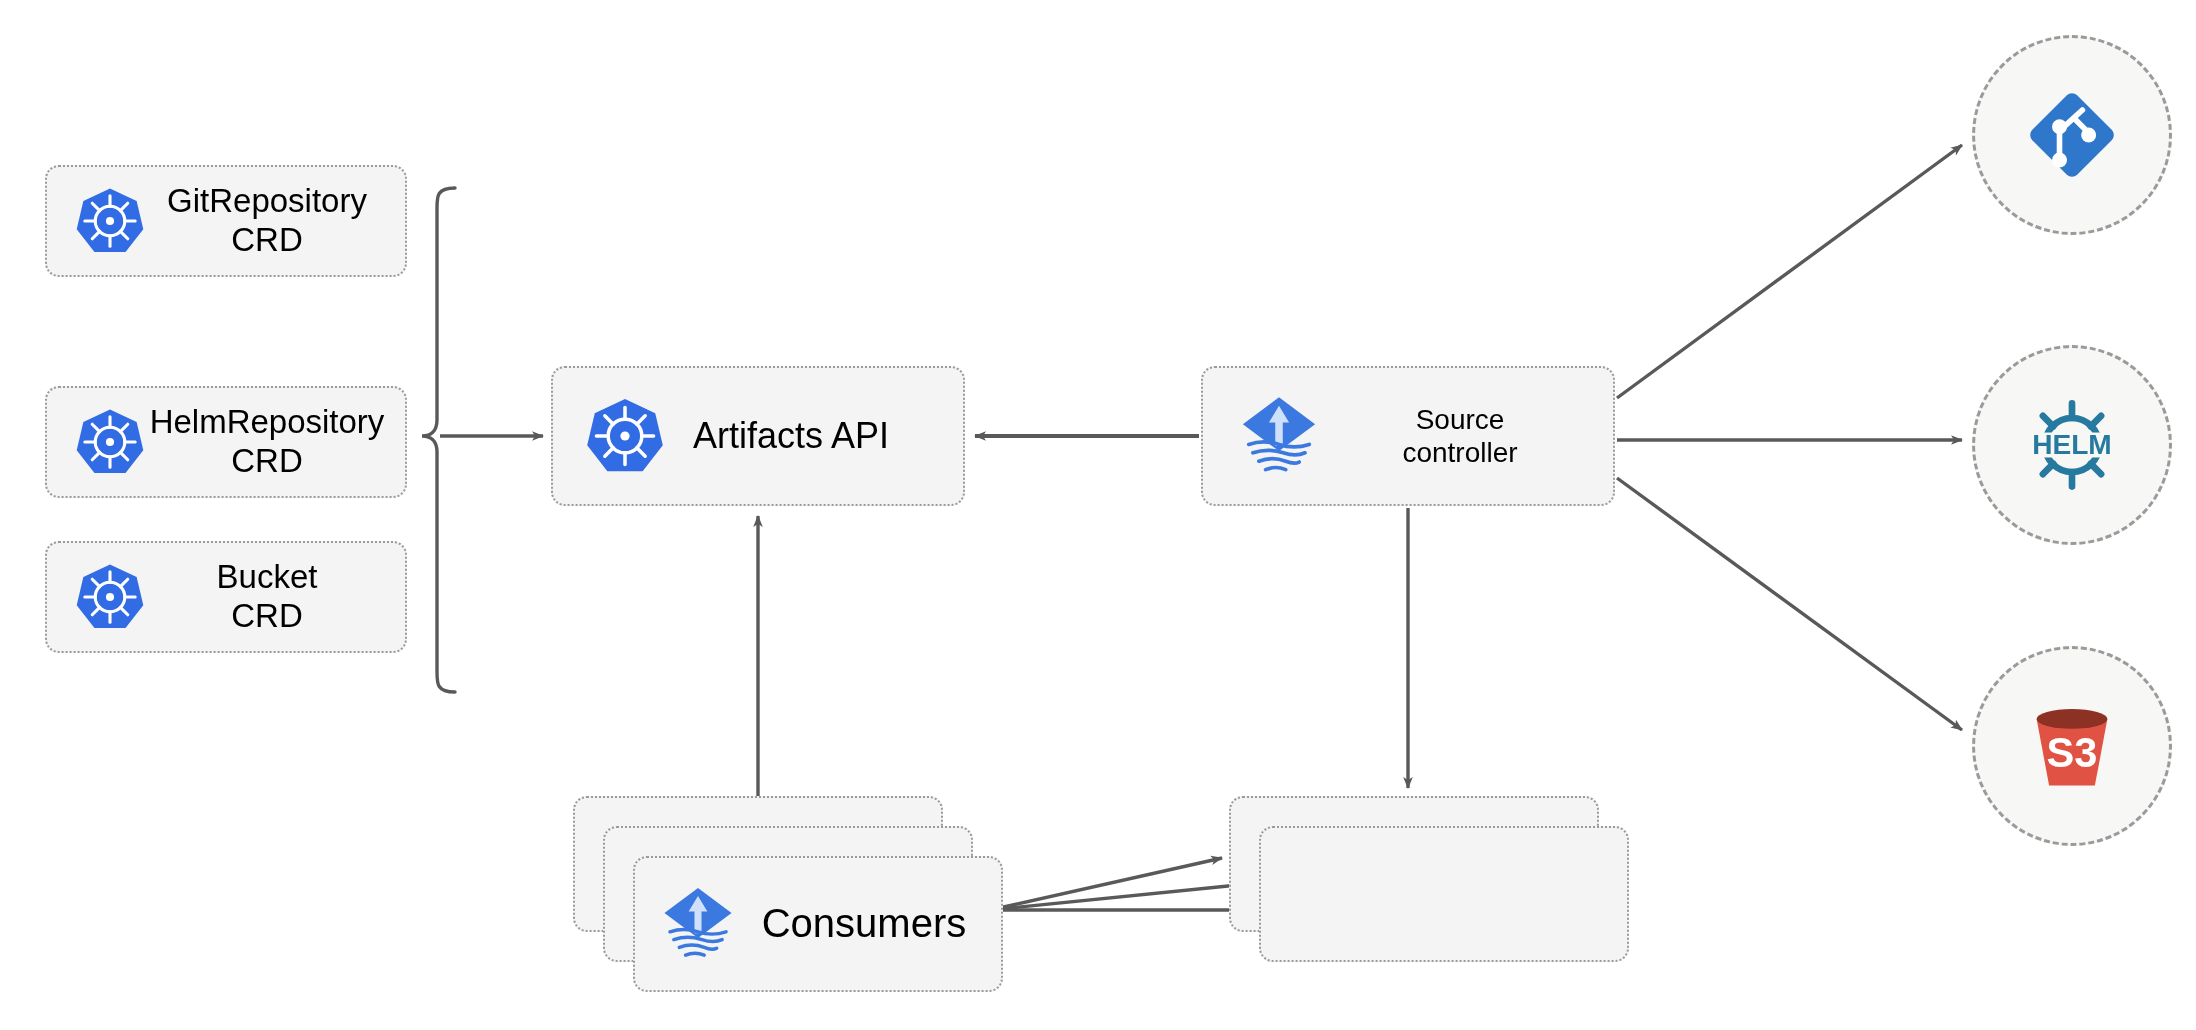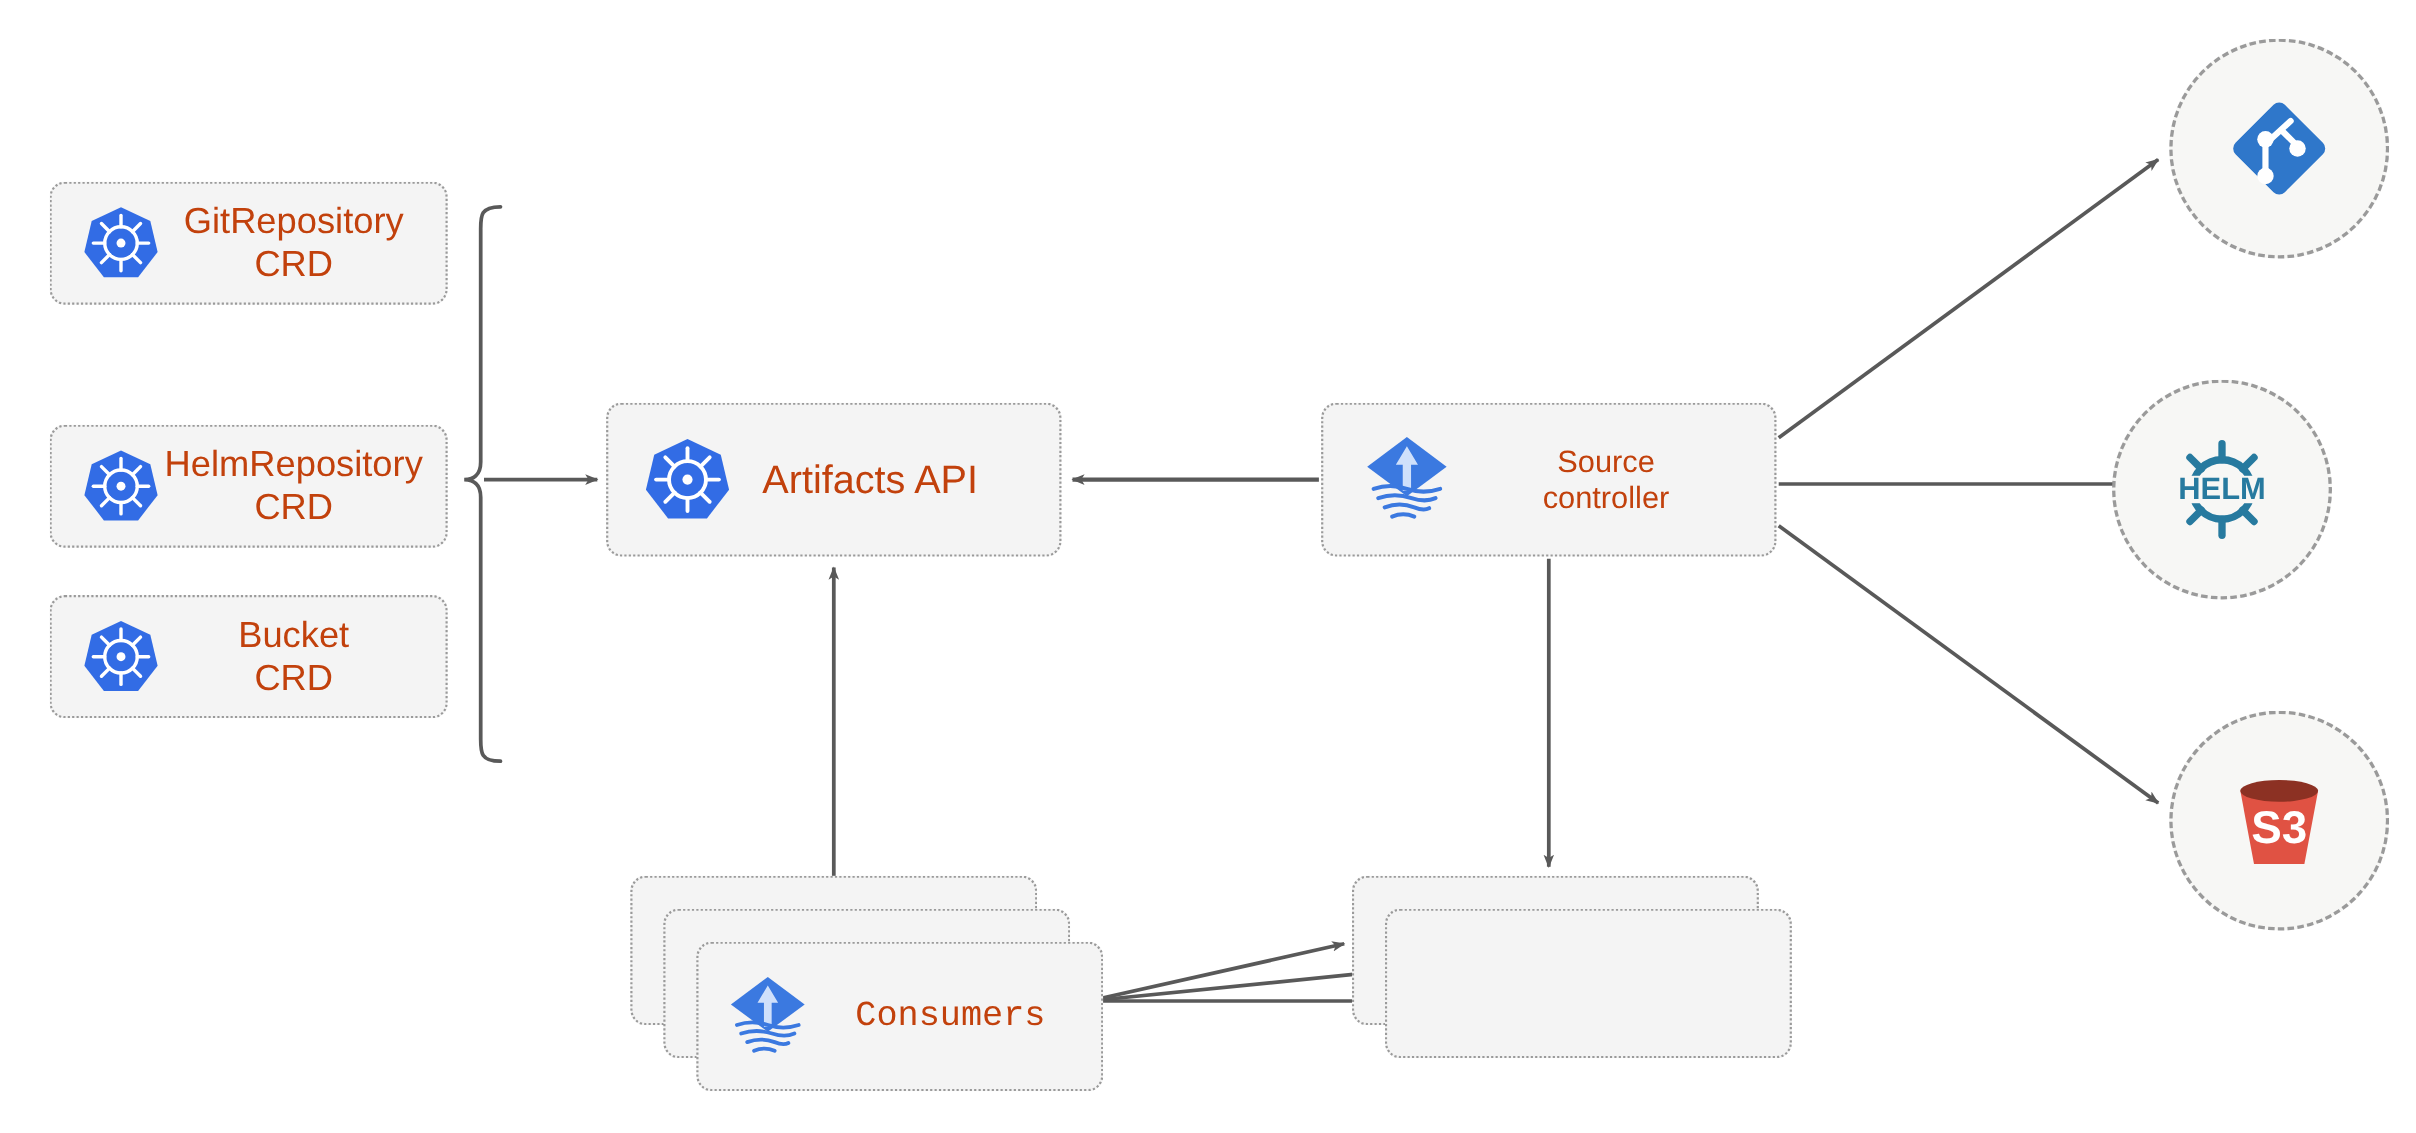--- a/index.html
+++ b/index.html
@@ -31,21 +31,21 @@
     position: absolute;
     box-sizing: border-box;
     background: #f4f4f4;
     border: 2px dotted #9a9a9a;
     border-radius: 14px;
     display: flex;
     align-items: center;
     justify-content: center;
   }
   .node .label {
-    color: #c2410c;
+    color: #000000;
     text-align: center;
     line-height: 1.18;
     white-space: pre-line;
   }
 
   
   .crd {
     left: 45px;
     width: 362px;
     height: 112px;
@@ -118,23 +118,22 @@
     justify-content: flex-start;
   }
   .stack-front .ico {
     width: 78px;
     height: 78px;
     margin-left: 24px;
     flex: none;
   }
   .stack-front .label {
     flex: 1;
-    font-size: 32px;
+    font-size: 40px;
     padding-right: 10px;
-    font-family: Liberation Mono, monospace;
   }
 
   
   .circle-node {
     position: absolute;
     box-sizing: border-box;
     width: 200px;
     height: 200px;
     border-radius: 50%;
     background: #f7f7f5;
@@ -318,21 +317,21 @@
           <path d="M38 46 L60 26"></path>
           <path d="M52 34 L64 46"></path>
         </g>
         <circle cx="38" cy="74" r="7.2" fill="#ffffff"></circle>
         <circle cx="38" cy="42" r="7.2" fill="#ffffff"></circle>
         <circle cx="66" cy="50" r="7.2" fill="#ffffff"></circle>
       </svg>
     </span>
   </div>
 
-  <div class="circle-node" style="left:1920px; top:345px;">
+  <div class="circle-node" style="left:1972px; top:345px;">
     <span class="ico">
       <svg viewBox="0 0 100 100" width="100%" height="100%" xmlns="http://www.w3.org/2000/svg">
         <g fill="none" stroke="#277a9f" stroke-width="6.4" stroke-linecap="round">
           <circle cx="50" cy="50" r="26"></circle>
           <line x1="50" y1="10" x2="50" y2="24"></line>
           <line x1="50" y1="76" x2="50" y2="90"></line>
           <line x1="22" y1="22" x2="32" y2="32"></line>
           <line x1="68" y1="68" x2="78" y2="78"></line>
           <line x1="78" y1="22" x2="68" y2="32"></line>
           <line x1="32" y1="68" x2="22" y2="78"></line>

